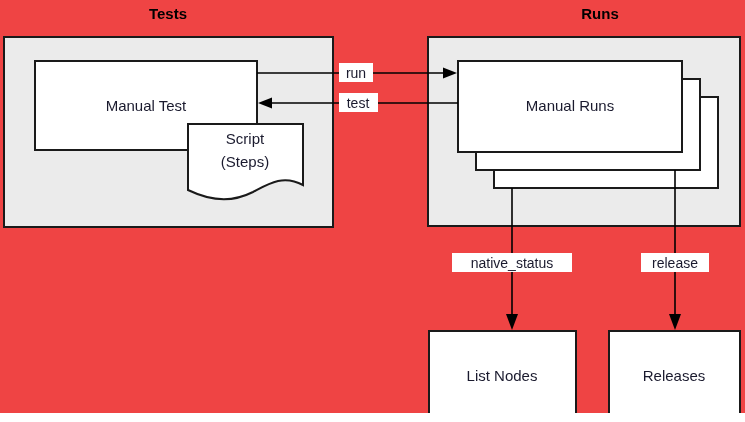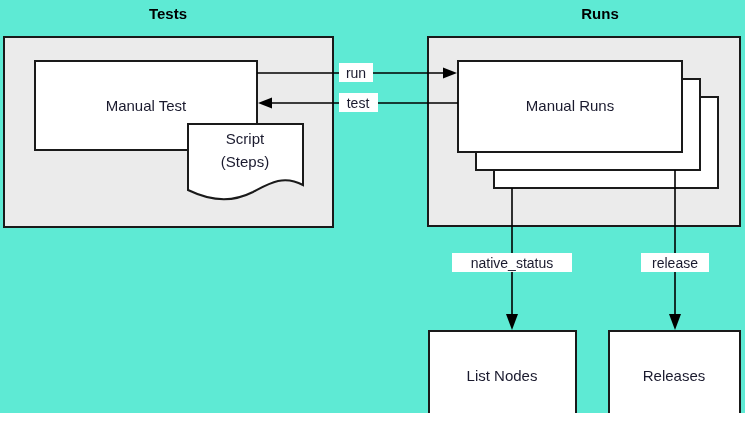--- a/index.html
+++ b/index.html
@@ -4,21 +4,21 @@
 <style>
   html, body {
     margin: 0;
     padding: 0;
     background: #ffffff;
   }
   #diagram-root {
     position: relative;
     width: 745px;
     height: 413px;
-    background: #5eead4;
+    background: #ef4444;
     font-family: "Liberation Sans", sans-serif;
     overflow: hidden;
   }
   svg.layer {
     position: absolute;
     left: 0;
     top: 0;
     width: 745px;
     height: 422px;
   }

